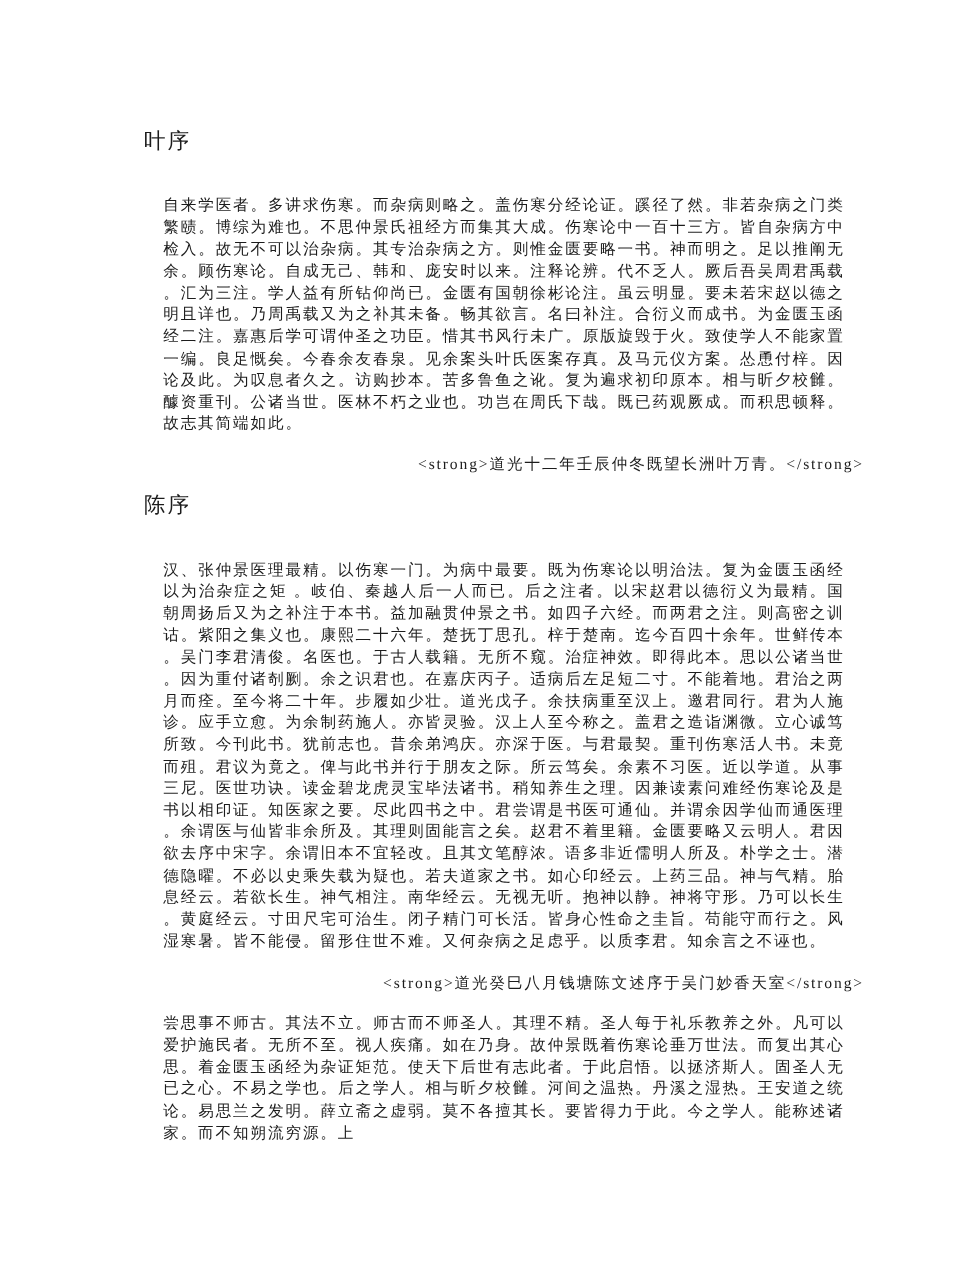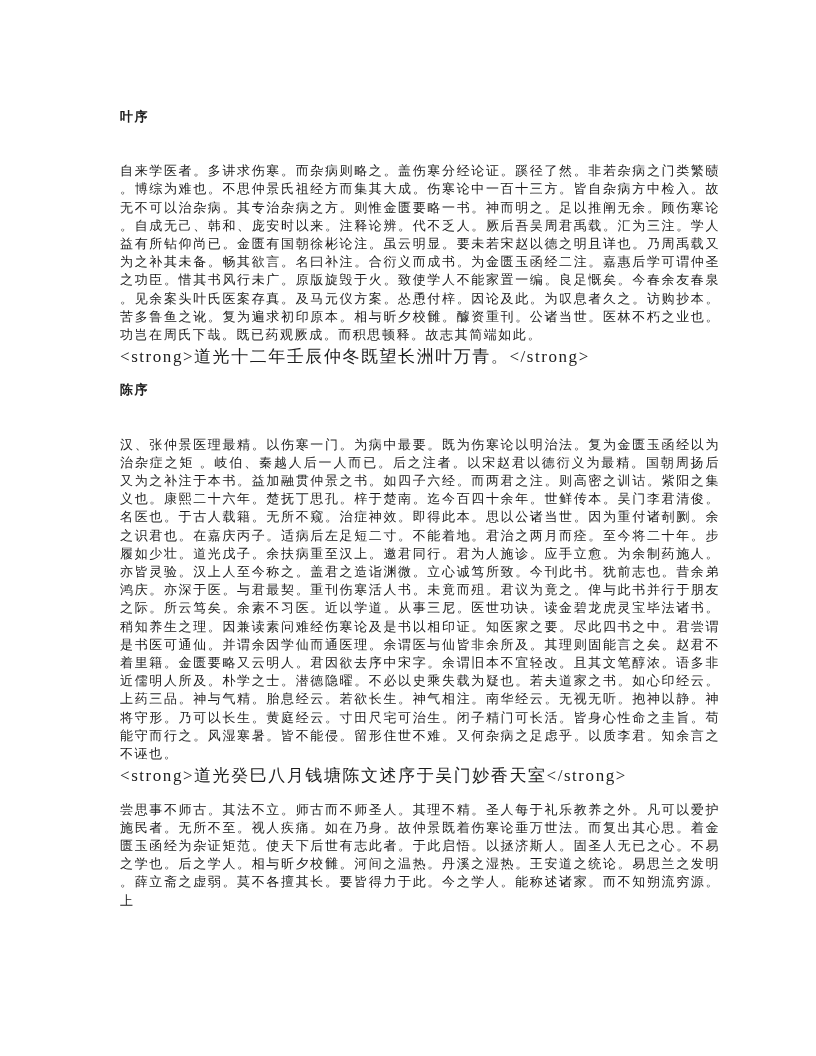--- a/index.html
+++ b/index.html
@@ -14,42 +14,42 @@
     color: #1c1c1c;
   }
   .page {
     width: 816px;
     height: 1056px;
     padding: 108px 96px 0 120px;
     background: #ffffff;
   }
   .section { margin: 0; }
   .section-title {
-    font-size: 13px;
+    font-size: 18px;
     line-height: 18.2px;
     letter-spacing: 1.55px;
-    font-weight: bold;
+    font-weight: normal;
     margin: 0 0 36px 0;
     white-space: nowrap;
   }
   .section-body {
     font-size: 13px;
     line-height: 18.2px;
     letter-spacing: 1.55px;
     text-align: justify;
     text-justify: inter-ideograph;
     word-wrap: break-word;
     line-break: anywhere;
-    margin: 0;
+    margin: 16px;
   }
   .section-signature {
-    font-size: 17px;
+    font-size: 13px;
     line-height: 18.2px;
     letter-spacing: 1.55px;
-    text-align: left;
+    text-align: right;
     margin: 4px 0 0 0;
     white-space: nowrap;
   }
   .section + .section { margin-top: 15px; }
 </style>
 </head>
 <body>
 
 <div class="page">
 

